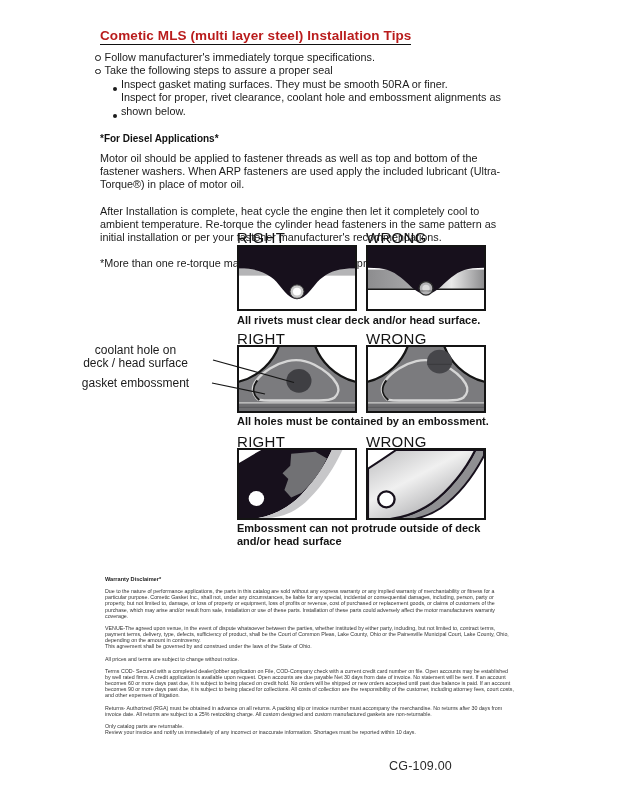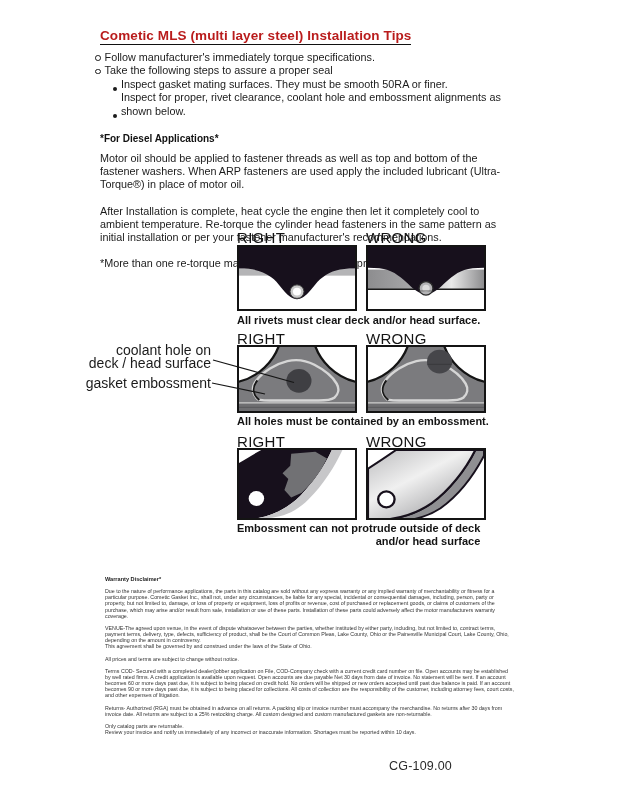--- a/index.html
+++ b/index.html
@@ -23,21 +23,21 @@
   .d-heading{margin-top:15px;font-size:10px;font-weight:bold;color:#111;}
   .para{margin-top:8px;font-size:10.8px;line-height:13.2px;width:412px;}
   .para + .para{margin-top:13px;}
   .note{margin-top:13px;font-size:10.8px;}
   
   .dlayer{position:absolute;left:0;top:0;width:618px;height:800px;pointer-events:none;}
   .fig-label{position:absolute;width:120px;text-align:left;font-size:15px;color:#141414;letter-spacing:.3px;}
   .panel{position:absolute;width:120px;box-sizing:border-box;border:2px solid #141414;background:#fff;}
   .panel svg{display:block;width:100%;height:100%;}
   .caption{position:absolute;font-size:11px;font-weight:bold;color:#141414;line-height:13px;}
-  .side-label{position:absolute;width:151px;text-align:right;font-size:14px;line-height:12.5px;color:#1b1b1b;}
+  .side-label{position:absolute;width:151px;text-align:center;font-size:12px;line-height:12.5px;color:#1b1b1b;}
   .leaders{position:absolute;left:205px;top:352px;width:100px;height:46px;}
   
   .disclaimer{position:absolute;left:105px;top:576px;width:409px;font-size:5.3px;line-height:6.15px;color:#333;}
   .d-head{font-size:5.6px;font-weight:bold;color:#222;}
   .dp{margin:6px 0 0 0;}
   .dp.tight{margin-top:0;}
   .code{position:absolute;left:389px;top:759px;font-size:12.5px;color:#2a2a2a;letter-spacing:.2px;}
 </style>
 </head>
 <body>
@@ -180,21 +180,21 @@
             <stop offset="1" stop-color="#9b9b9e"></stop>
           </linearGradient>
         </defs>
         <rect width="120" height="73" fill="#ffffff"></rect>
         <path d="M14,75 C30,74 48,70 66,57 C84,43.5 101,21 111,0 L120,0 L120,6 C109,28 93,49 75,62.5 C58,74.5 36,77 20,77 Z" fill="#8f8f92" stroke="#17101c" stroke-width="2"></path>
         <path d="M0,73 V20 C10,13.5 20,6.5 29,0 H111 C101,21 84,43.5 66,57 C48,70 30,74 14,75 L0,75 Z" fill="url(#g3w)" stroke="#17101c" stroke-width="2.2"></path>
         <circle cx="19" cy="53" r="8.5" fill="#ffffff" stroke="#17101c" stroke-width="2.4"></circle>
       </svg>
     </div>
 
-    <div class="caption" style="left:237px;top:522px;text-align:right;">
+    <div class="caption" style="left:237px;top:522px;">
       <div>Embossment can not protrude outside of deck</div>
       <div>and/or head surface</div>
     </div>
   </div>
 
   <div class="disclaimer">
     <div class="d-head">Warranty Disclaimer*</div>
     <p class="dp">Due to the nature of performance applications, the parts in this catalog are sold without any express warranty or any implied warranty of merchantability or fitness for a particular purpose.  Cometic Gasket Inc., shall not, under any circumstances, be liable for any special, incidental or consequential damages, including, person, party or property, but not limited to, damage, or loss of property or equipment, loss of profits or revenue, cost of purchased or replacement goods, or claims of customers of the purchase, which may arise and/or result from sale, installation or use of these parts.  Installation of these parts could adversely affect the motor manufacturers warranty coverage.</p>
     <p class="dp">VENUE-The agreed upon venue, in the event of dispute whatsoever between the parties, whether instituted by either party, including, but not limited to, contract terms, payment terms, delivery, type, defects, sufficiency of product, shall be the Court of Common Pleas, Lake County, Ohio or the Painesville Municipal Court, Lake County, Ohio, depending on the amount in controversy.</p>
     <p class="dp tight">This agreement shall be governed by and construed under the laws of the State of Ohio.</p>

